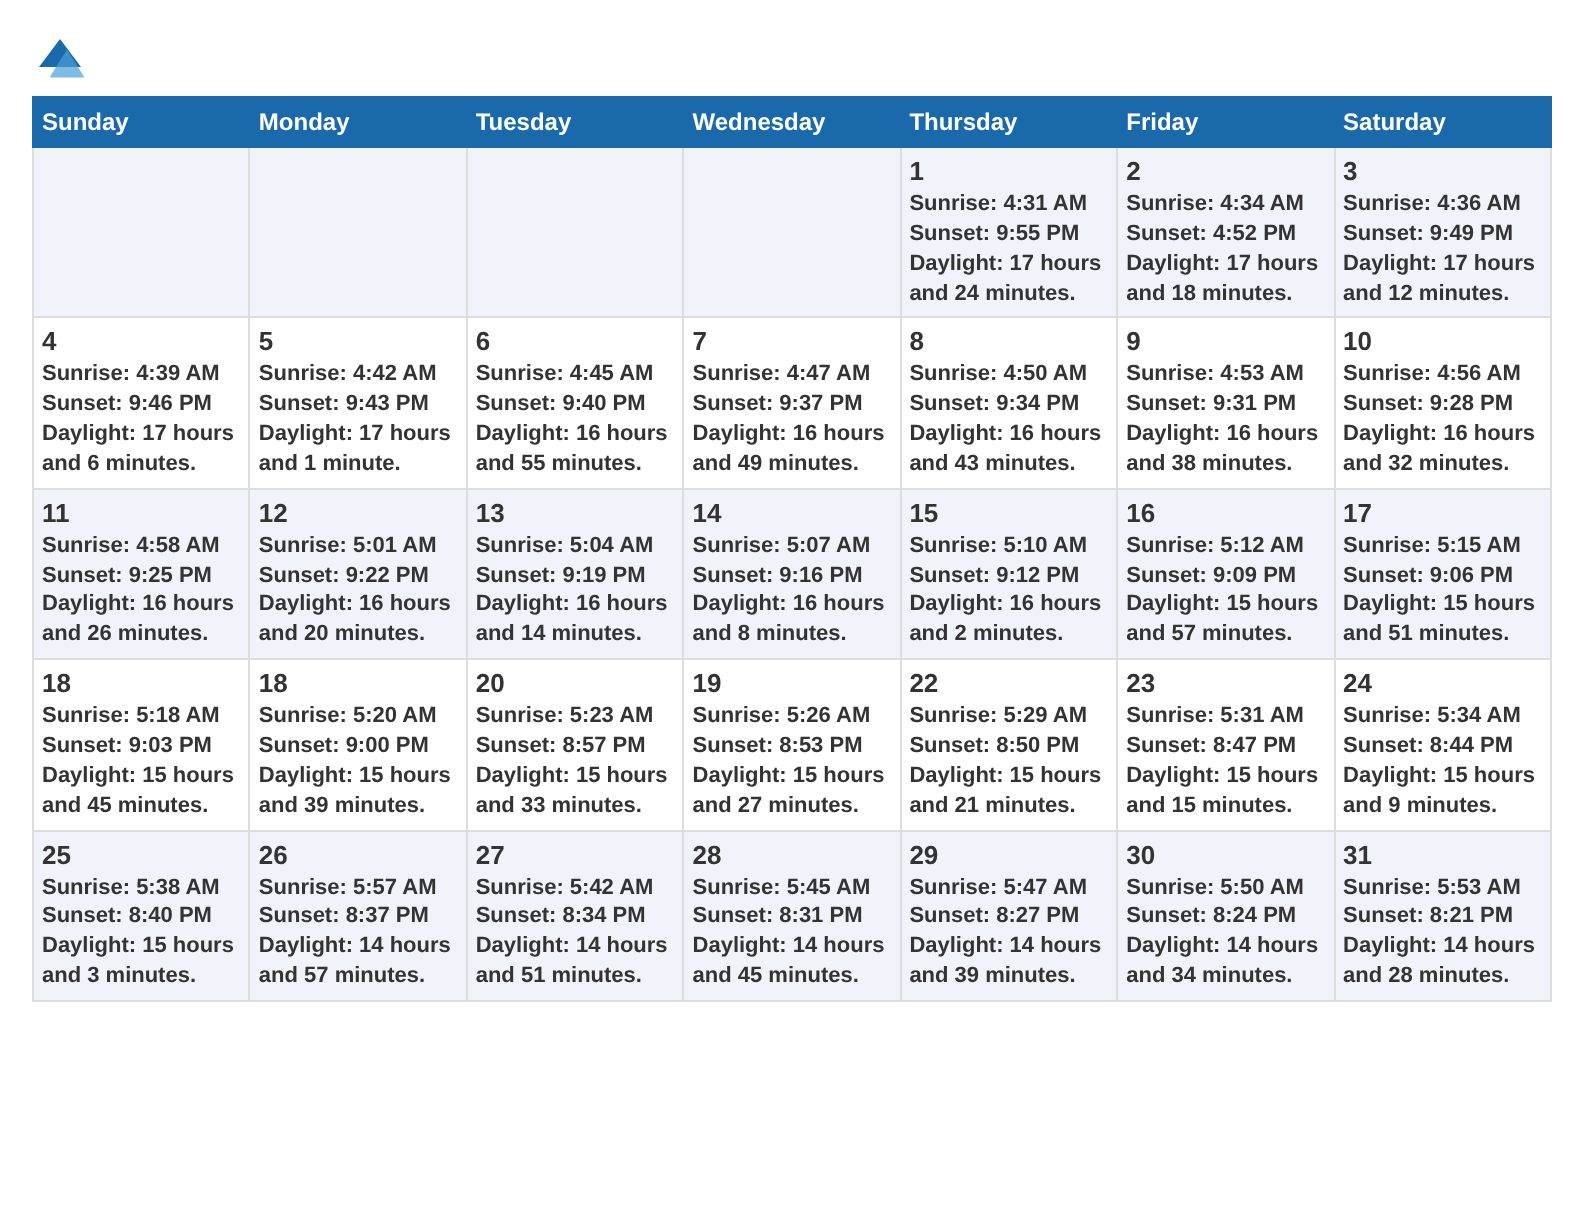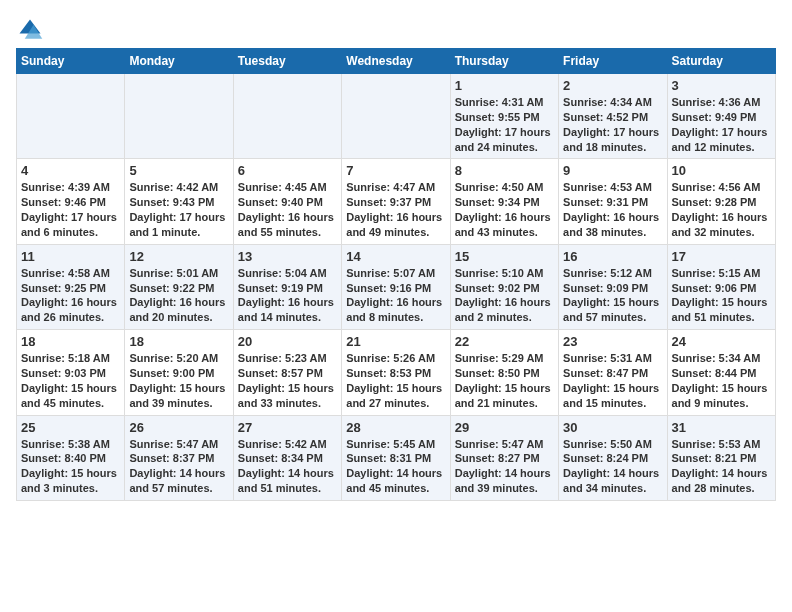--- a/index.html
+++ b/index.html
@@ -242,21 +242,21 @@
           <td>
             <span class="day-num">14</span>
             <div class="day-info">Sunrise: 5:07 AM
 Sunset: 9:16 PM
 Daylight: 16 hours
 and 8 minutes.</div>
           </td>
           <td>
             <span class="day-num">15</span>
             <div class="day-info">Sunrise: 5:10 AM
-Sunset: 9:02 PM
+Sunset: 9:12 PM
 Daylight: 16 hours
 and 2 minutes.</div>
           </td>
           <td>
             <span class="day-num">16</span>
             <div class="day-info">Sunrise: 5:12 AM
 Sunset: 9:09 PM
 Daylight: 15 hours
 and 57 minutes.</div>
           </td>
@@ -284,21 +284,21 @@
 and 39 minutes.</div>
           </td>
           <td>
             <span class="day-num">20</span>
             <div class="day-info">Sunrise: 5:23 AM
 Sunset: 8:57 PM
 Daylight: 15 hours
 and 33 minutes.</div>
           </td>
           <td>
-            <span class="day-num">21</span>
+            <span class="day-num">19</span>
             <div class="day-info">Sunrise: 5:26 AM
 Sunset: 8:53 PM
 Daylight: 15 hours
 and 27 minutes.</div>
           </td>
           <td>
             <span class="day-num">22</span>
             <div class="day-info">Sunrise: 5:29 AM
 Sunset: 8:50 PM
 Daylight: 15 hours
@@ -322,21 +322,21 @@
         <tr>
           <td>
             <span class="day-num">25</span>
             <div class="day-info">Sunrise: 5:38 AM
 Sunset: 8:40 PM
 Daylight: 15 hours
 and 3 minutes.</div>
           </td>
           <td>
             <span class="day-num">26</span>
-            <div class="day-info">Sunrise: 5:47 AM
+            <div class="day-info">Sunrise: 5:57 AM
 Sunset: 8:37 PM
 Daylight: 14 hours
 and 57 minutes.</div>
           </td>
           <td>
             <span class="day-num">27</span>
             <div class="day-info">Sunrise: 5:42 AM
 Sunset: 8:34 PM
 Daylight: 14 hours
 and 51 minutes.</div>

